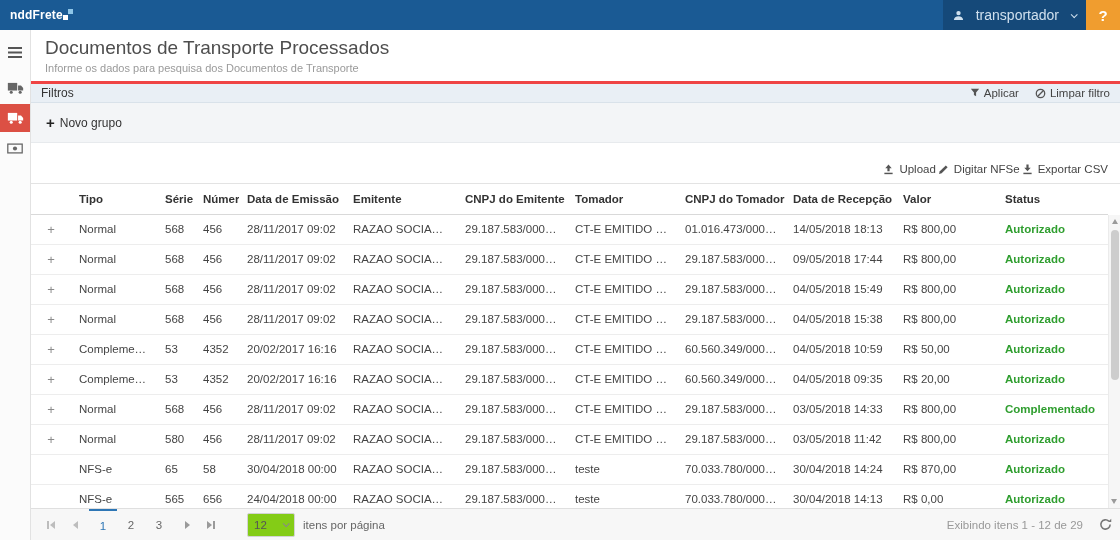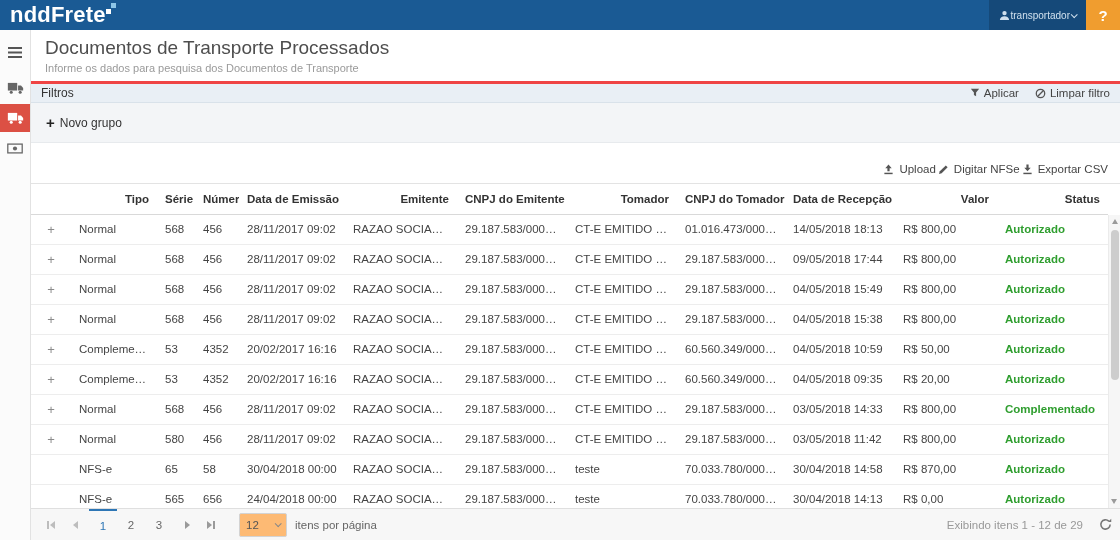--- a/index.html
+++ b/index.html
@@ -12,27 +12,27 @@
     flex-direction: column;
   }
 
   
   .topbar {
     height: 30px; flex: 0 0 30px;
     background: var(--header-bg, #1a5a94);
     display: flex; align-items: center; justify-content: space-between;
     padding-left: 10px;
   }
-  .logo { position: relative; color: #fff; font-size: 22px; font-weight: 700; letter-spacing: .2px; padding-right: 14px; }
+  .logo { position: relative; color: #fff; font-size: 12px; font-weight: 700; letter-spacing: .2px; padding-right: 14px; }
   .logo .sq1 { position: absolute; top: 1px; right: 4px; width: 5px; height: 5px; background: #8ec6e8; }
   .logo .sq2 { position: absolute; top: 7px; right: 9px; width: 5px; height: 5px; background: #fff; }
   .topbar-right { display: flex; align-items: center; height: 100%; }
   .user-menu {
-    display: flex; align-items: center; gap: 1px; height: 100%;
-    padding: 0 10px; color: #cfe0ee; font-size: 10px;
+    display: flex; align-items: center; gap: 12px; height: 100%;
+    padding: 0 10px; color: #cfe0ee; font-size: 14px;
     background: rgba(0,0,0,.18); cursor: pointer;
   }
   .chev { display: inline-block; width: 5px; height: 5px; border-right: 1.5px solid currentColor; border-bottom: 1.5px solid currentColor; transform: rotate(45deg) translateY(-1px); }
   .help-btn {
     width: 34px; height: 100%; background: var(--help-bg, #f09d2f);
     color: #fff; font-size: 15px; font-weight: 700;
     display: flex; align-items: center; justify-content: center; cursor: pointer;
   }
 
   
@@ -78,21 +78,21 @@
     flex: 0 0 40px; display: flex; justify-content: flex-end; align-items: flex-end;
     gap: 2px; padding: 0 12px 8px 0;
   }
   .grid-action { display: flex; align-items: center; gap: 5px; font-size: 11.5px; color: #444; cursor: pointer; }
   .grid-action svg { color: #555; }
 
   
   .grid { flex: 1; min-height: 0; position: relative; border-top: 1px solid #e3e3e3; overflow: hidden; }
   table { width: calc(100% - 12px); border-collapse: collapse; table-layout: fixed; }
   th {
-    text-align: right; font-size: 11.5px; font-weight: 700; color: #333;
+    text-align: left; font-size: 11.5px; font-weight: 700; color: #333;
     padding: 8px; line-height: 14px; border-bottom: 1px solid #d9d9d9;
     white-space: nowrap; overflow: hidden; cursor: pointer; background: #fff;
   }
   .sort-arrow { font-weight: 400; color: #555; }
   td {
     font-size: 11.5px; color: #444; padding: 8px; line-height: 13px;
     border-bottom: 1px solid #ededed; white-space: nowrap; overflow: hidden; text-overflow: ellipsis;
   }
   .expand-cell { text-align: center; color: #8a8a8a; font-size: 13px; font-weight: 400; cursor: pointer; }
   td.status-cell { color: var(--status-green, #2f9e2f); font-weight: 700; }
@@ -113,23 +113,23 @@
   .tri { width: 0; height: 0; }
   .tri.left  { border-top: 4px solid transparent; border-bottom: 4px solid transparent; border-right: 5px solid #9a9a9a; }
   .tri.right { border-top: 4px solid transparent; border-bottom: 4px solid transparent; border-left: 5px solid #9a9a9a; }
   .pg-btn.disabled .tri.left { border-right-color: #bdbdbd; }
   .pg-btn .bar { width: 2px; height: 8px; background: #9a9a9a; }
   .pg-btn.disabled .bar { background: #bdbdbd; }
   .page-numbers { display: flex; height: 100%; margin: 0 2px; }
   .pg-num { min-width: 28px; height: 100%; display: flex; align-items: center; justify-content: center; color: #666; cursor: pointer; }
   .pg-num.current { color: var(--link-blue, #2d76b5); border-top: 2px solid var(--link-blue, #2d76b5); }
   .page-size {
-    width: 48px; height: 24px; background: #fdba74; border: 1px solid #d3d3d3; border-radius: 2px;
+    width: 48px; height: 24px; background: #84cc16; border: 1px solid #d3d3d3; border-radius: 2px;
     display: flex; align-items: center; justify-content: space-between;
-    padding: 0 6px; margin-left: 16px; color: #555; cursor: pointer;
+    padding: 0 6px; margin-left: 24px; color: #555; cursor: pointer;
   }
   .page-size .chev { color: #888; }
   .ps-label { margin-left: 8px; color: #666; }
   .pager-right { margin-left: auto; display: flex; align-items: center; gap: 16px; color: #999; padding-left: 26px; }
   .refresh { color: #777; display: flex; align-items: center; cursor: pointer; }
 </style>
 </head>
 <body>
 
 <header class="topbar">
@@ -391,21 +391,21 @@
             <tr>
               <td class="expand-cell"></td>
               <td>NFS-e</td>
               <td>65</td>
               <td>58</td>
               <td>30/04/2018 00:00</td>
               <td>RAZAO SOCIAL S.A</td>
               <td>29.187.583/0001-93</td>
               <td>teste</td>
               <td>70.033.780/0001-51</td>
-              <td>30/04/2018 14:58</td>
+              <td>30/04/2018 14:24</td>
               <td>R$ 870,00</td>
               <td class="status-cell">Autorizado</td>
             </tr>
             <tr>
               <td class="expand-cell"></td>
               <td>NFS-e</td>
               <td>565</td>
               <td>656</td>
               <td>24/04/2018 00:00</td>
               <td>RAZAO SOCIAL S.A</td>

